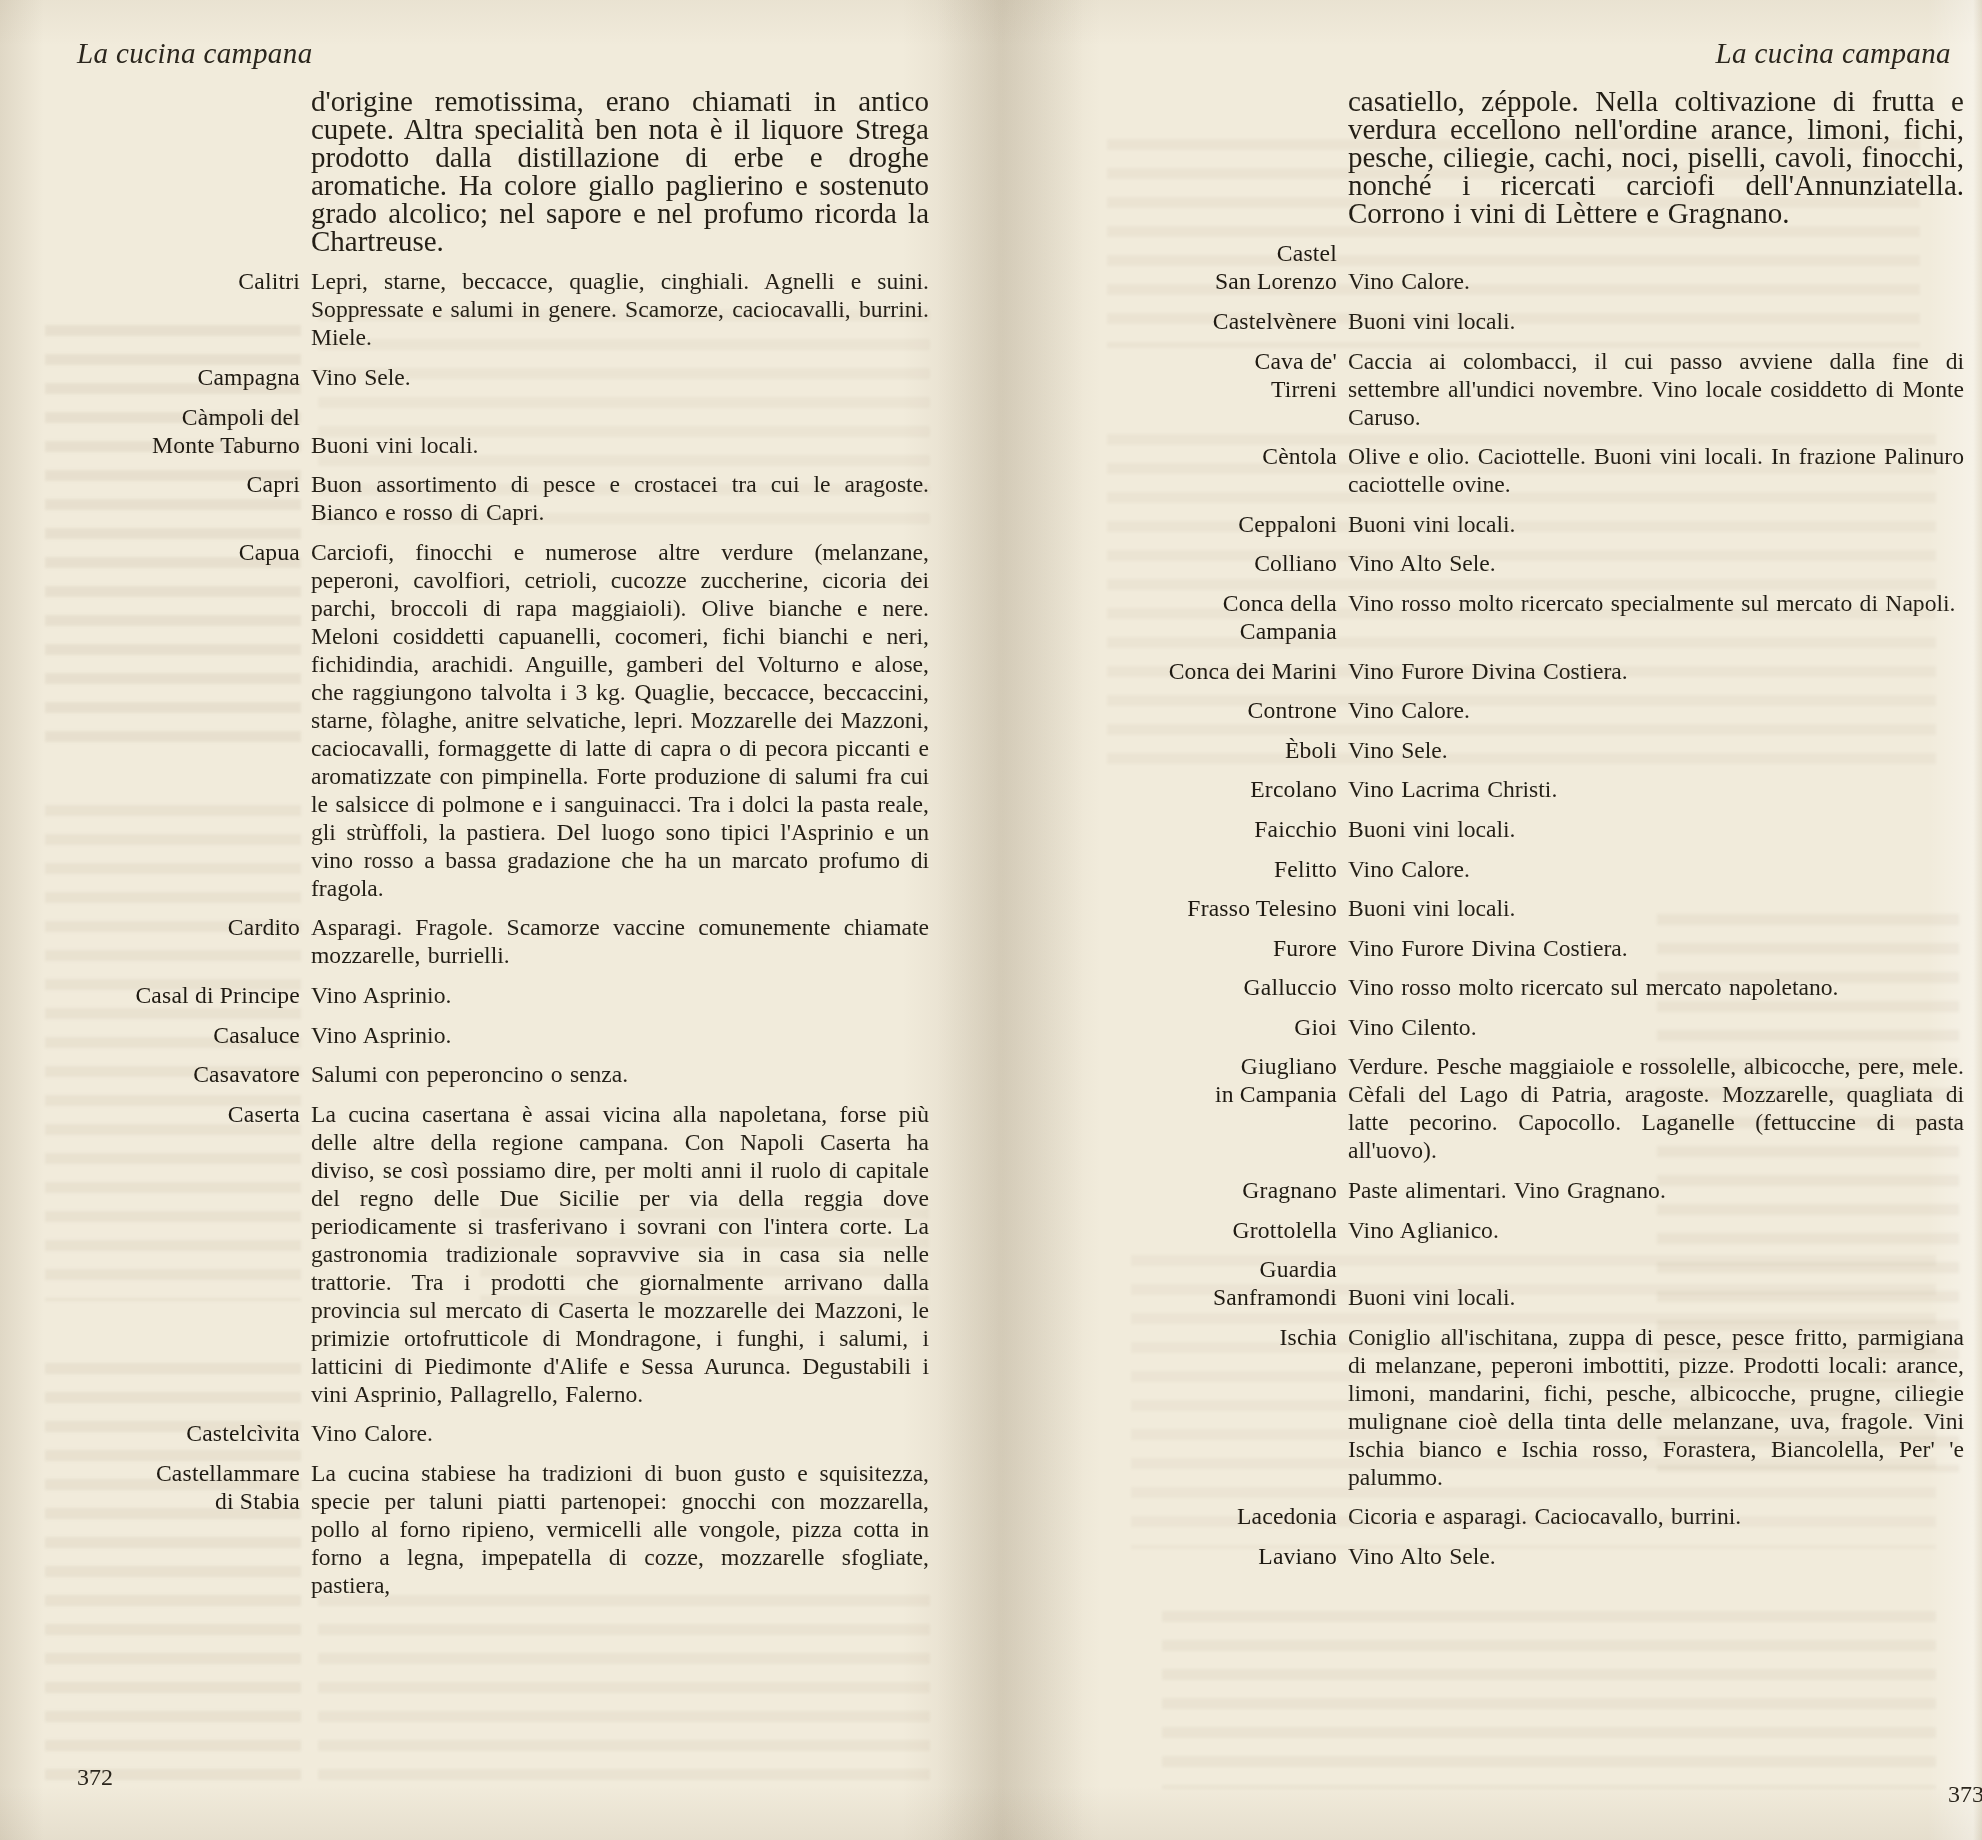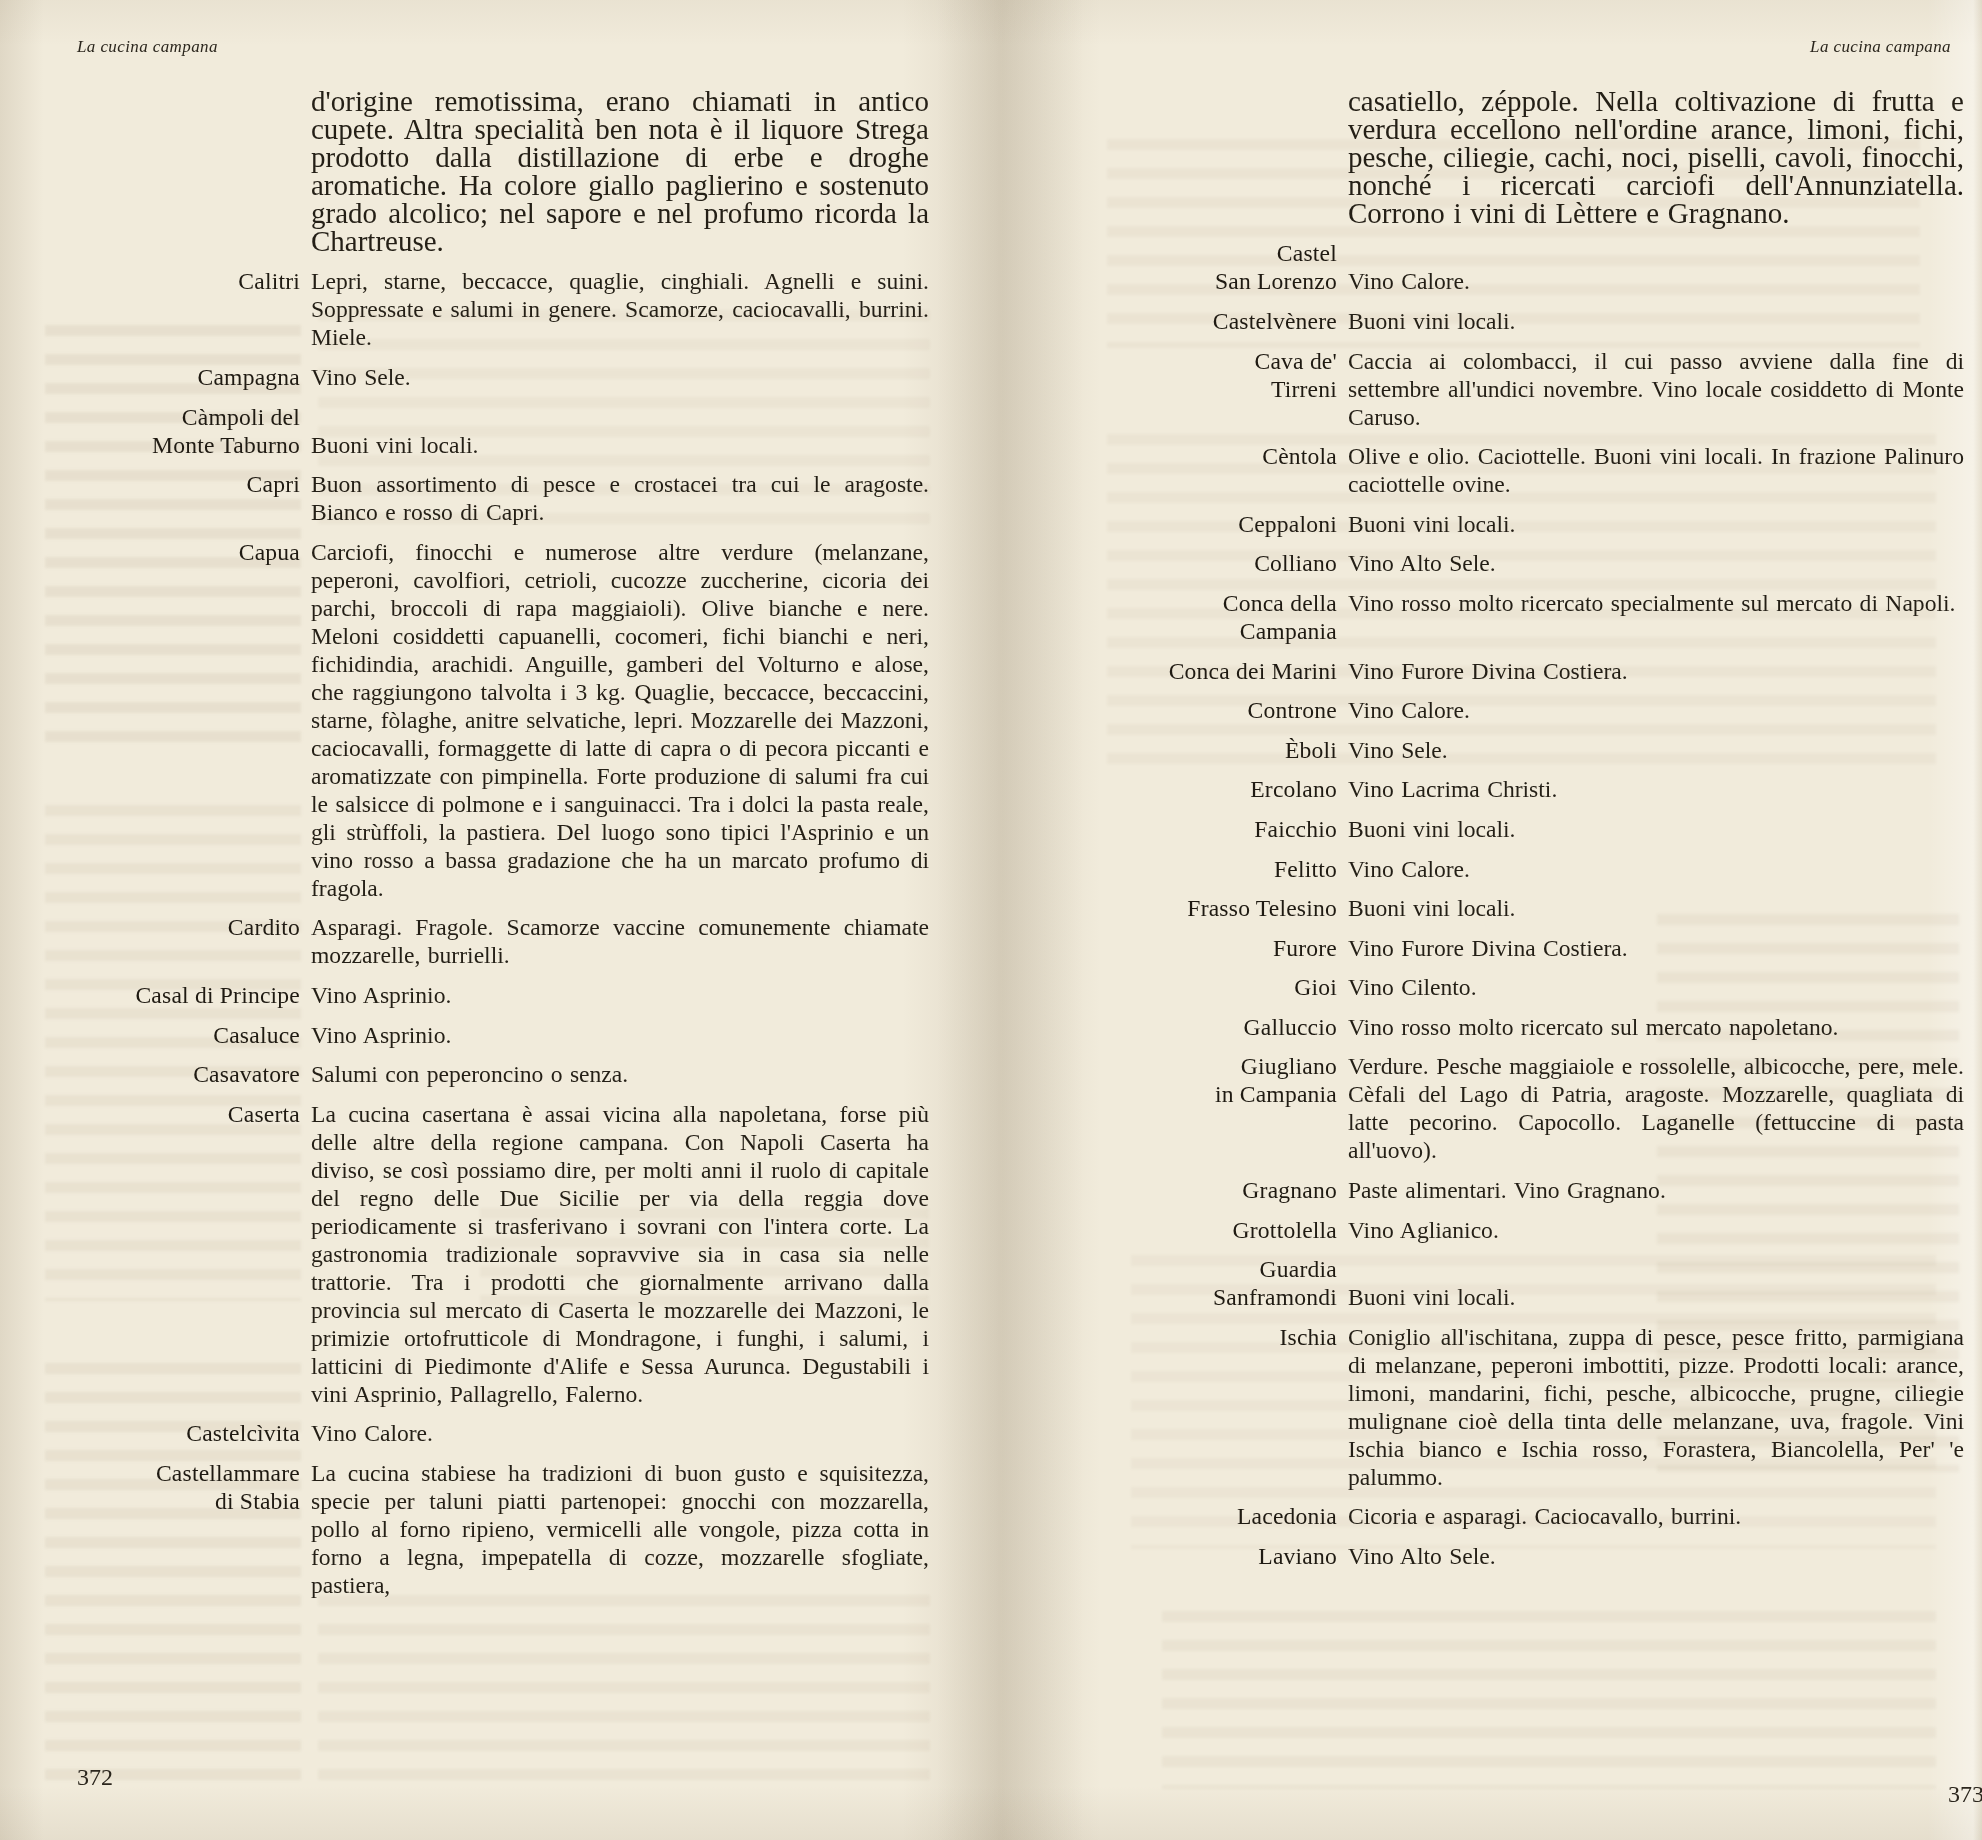--- a/index.html
+++ b/index.html
@@ -16,21 +16,21 @@
       linear-gradient(90deg, rgba(118,98,66,0.14) 0%, rgba(118,98,66,0) 2.2%),
       linear-gradient(270deg, rgba(118,98,66,0.10) 0%, rgba(255,255,255,0.35) 0.5%, rgba(118,98,66,0) 2.8%),
       linear-gradient(90deg, rgba(110,90,60,0) 45.5%, rgba(108,88,56,0.13) 50.4%, rgba(110,90,60,0) 55.5%),
       linear-gradient(0deg, rgba(110,90,60,0.09) 0%, rgba(110,90,60,0) 3%),
       linear-gradient(180deg, rgba(110,90,60,0.06) 0%, rgba(110,90,60,0) 2.5%),
       #f1ebdb;
   }
   .running-head {
     position: absolute;
     top: 37px;
-    font-size: 17px;
+    font-size: 29px;
     font-style: italic;
     letter-spacing: 0.4px;
     color: #2b261d;
     z-index: 2;
   }
   #head-left  { left: 77px; }
   #head-right { left: 1084px; width: 867px; text-align: right; }
 
   .page-col { position: absolute; top: 87px; z-index: 2; }
   #page-left-col  { left: 77px;  width: 852px; }
@@ -287,29 +287,29 @@
           <div class="entry-desc">Buoni vini locali.</div>
         </div>
         <div class="entry">
           <div class="entry-label">
             <span class="lbl-line">Furore</span>
           </div>
           <div class="entry-desc">Vino Furore Divina Costiera.</div>
         </div>
         <div class="entry">
           <div class="entry-label">
+            <span class="lbl-line">Galluccio</span>
+          </div>
+          <div class="entry-desc">Vino rosso molto ricercato sul mercato napoletano.</div>
+        </div>
+        <div class="entry">
+          <div class="entry-label">
             <span class="lbl-line">Gioi</span>
           </div>
           <div class="entry-desc">Vino Cilento.</div>
-        </div>
-        <div class="entry">
-          <div class="entry-label">
-            <span class="lbl-line">Galluccio</span>
-          </div>
-          <div class="entry-desc">Vino rosso molto ricercato sul mercato napoletano.</div>
         </div>
         <div class="entry">
           <div class="entry-label">
             <span class="lbl-line">Giugliano</span>
             <span class="lbl-line">in Campania</span>
           </div>
           <div class="entry-desc">Verdure. Pesche maggiaiole e rossolelle, albicocche, pere, mele. Cèfali del Lago di Patria, aragoste. Mozzarelle, quagliata di latte pecorino. Capocollo. Laganelle (fettuccine di pasta all'uovo).</div>
         </div>
         <div class="entry">
           <div class="entry-label">

